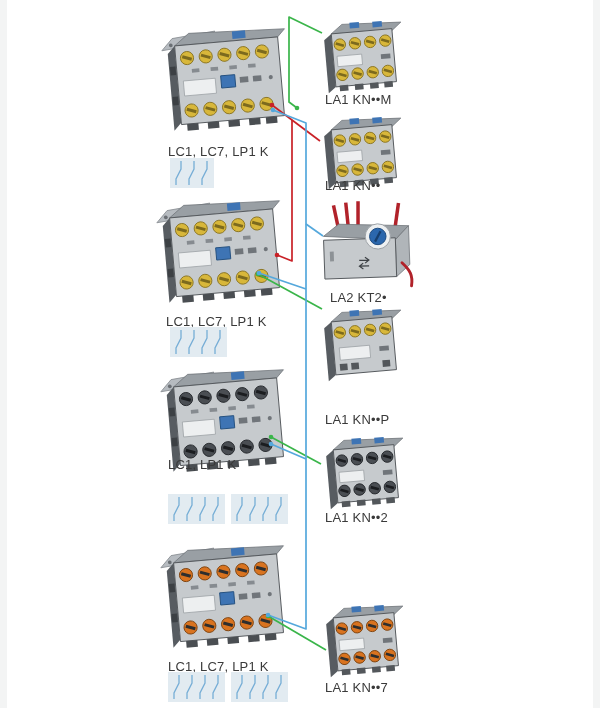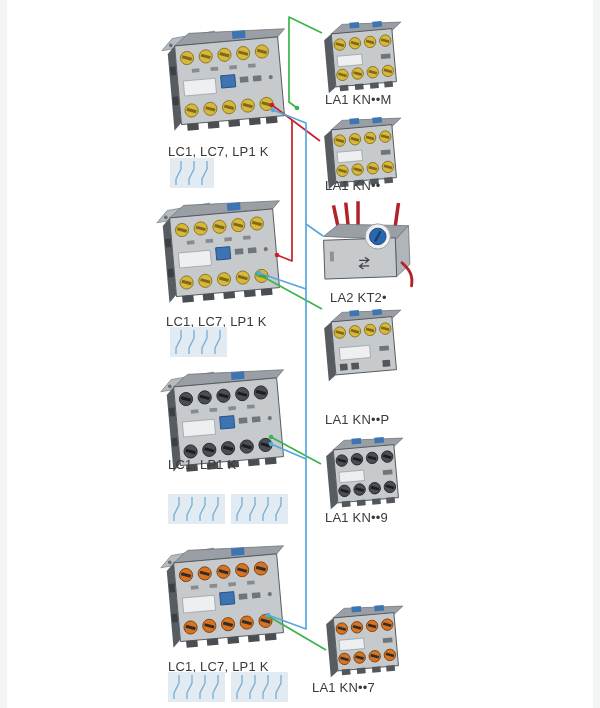--- a/index.html
+++ b/index.html
@@ -173,22 +173,22 @@
 
   <div class="lbl" style="left:168px;top:146px">LC1, LC7, LP1 K</div>
   <div class="lbl" style="left:166px;top:316px">LC1, LC7, LP1 K</div>
   <div class="lbl" style="left:168px;top:459px">LC1, LP1 K</div>
   <div class="lbl" style="left:168px;top:661px">LC1, LC7, LP1 K</div>
 
   <div class="lbl" style="left:325px;top:94px">LA1 KN••M</div>
   <div class="lbl" style="left:325px;top:180px">LA1 KN••</div>
   <div class="lbl" style="left:330px;top:292px">LA2 KT2•</div>
   <div class="lbl" style="left:325px;top:414px">LA1 KN••P</div>
-  <div class="lbl" style="left:325px;top:512px">LA1 KN••9</div>
-  <div class="lbl" style="left:312px;top:682px">LA1 KN••7</div>
+  <div class="lbl" style="left:325px;top:512px">LA1 KN••2</div>
+  <div class="lbl" style="left:325px;top:682px">LA1 KN••7</div>
 
   <div class="symrow" style="left:170px;top:158px">
       <svg width="44" height="30">
         <rect width="44" height="30" fill="#e2ebf1"></rect>
         <path d="M11,3 L11,11 L6,21 L6,27" fill="none" stroke="#76aed6" stroke-width="1.3"></path>
         <path d="M24,3 L24,11 L19,21 L19,27" fill="none" stroke="#76aed6" stroke-width="1.3"></path>
         <path d="M37,3 L37,11 L32,21 L32,27" fill="none" stroke="#76aed6" stroke-width="1.3"></path>
       </svg>
     </div>
   <div class="symrow" style="left:170px;top:327px">

